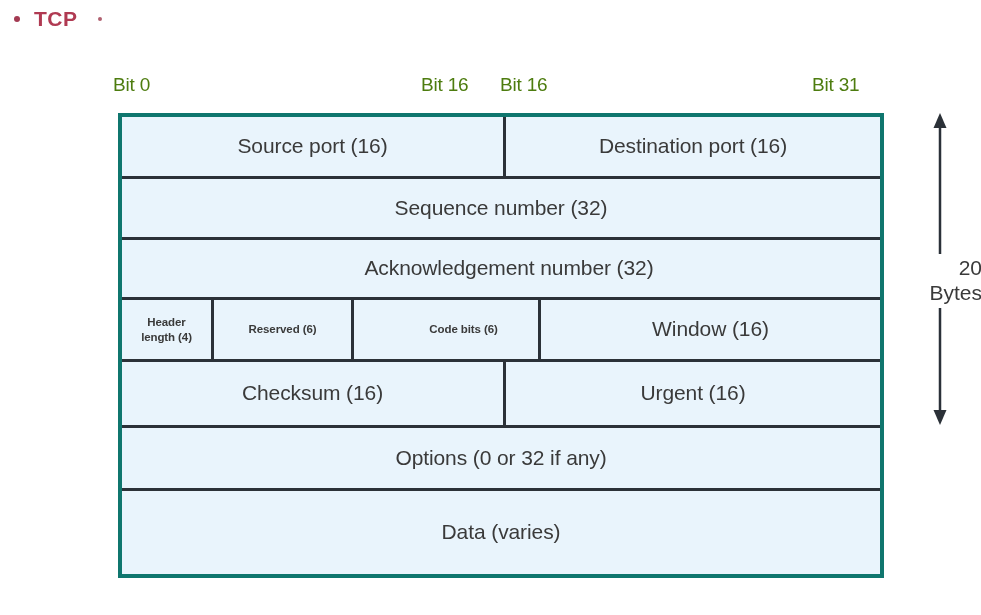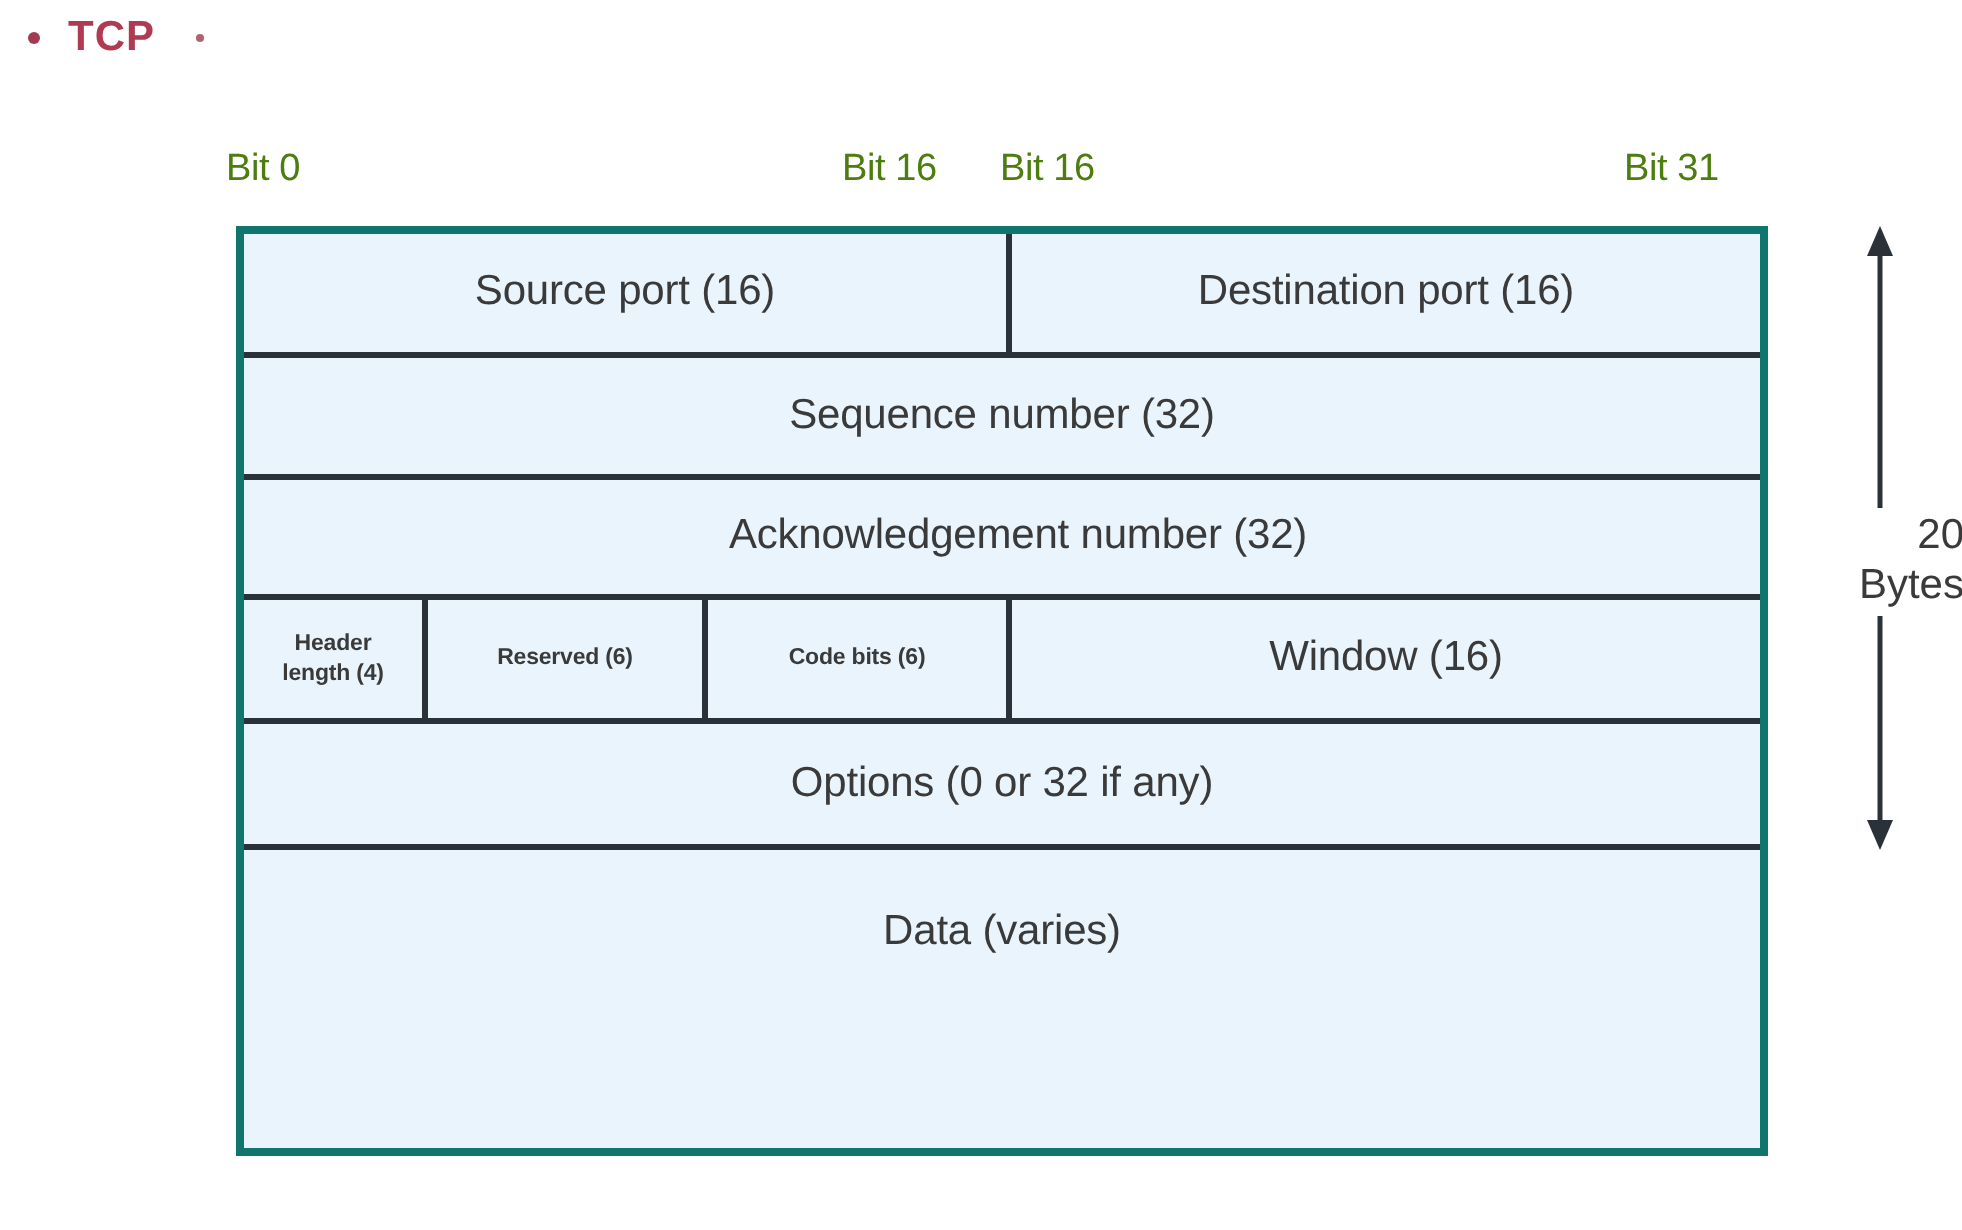--- a/index.html
+++ b/index.html
@@ -116,21 +116,21 @@
   #row-checksum    { height: 66px; }
   #row-options     { height: 63px; }
   #row-data        { height: 82px; border-radius: 11px; }
 
   
   .col-half-left   { width: 384px; }
   .col-half-right  { flex: 1; }
   .col-full        { width: 100%; }
   .col-hdrlen      { width: 92px; }
   .col-reserved    { width: 140px; }
-  .col-codebits    { width: 152px; }
+  .col-codebits    { width: 152px; margin-left: 35px; }
   .col-window      { flex: 1; }
 
   
   #byte-span-annotation {
     position: absolute;
     left: 900px;
     top: 110px;
     width: 81px;
     height: 318px;
   }
@@ -182,20 +182,24 @@
       <span style="display:block">
         <span style="display:block">Header</span>
         <span style="display:block">length (4)</span>
       </span>
     </div>
     <div class="hdr-cell small col-reserved">Reserved (6)</div>
     <div class="hdr-cell small col-codebits">Code bits (6)</div>
     <div class="hdr-cell col-window no-rule">Window (16)</div>
   </div>
 
+  <div class="hdr-row" id="row-checksum">
+    <div class="hdr-cell col-half-left">Checksum (16)</div>
+    <div class="hdr-cell col-half-right no-rule">Urgent (16)</div>
+  </div>
 
   <div class="hdr-row" id="row-options">
     <div class="hdr-cell col-full no-rule">Options (0 or 32 if any)</div>
   </div>
 
   <div class="hdr-row last" id="row-data">
     <div class="hdr-cell col-full no-rule">Data (varies)</div>
   </div>
 
 </div>

